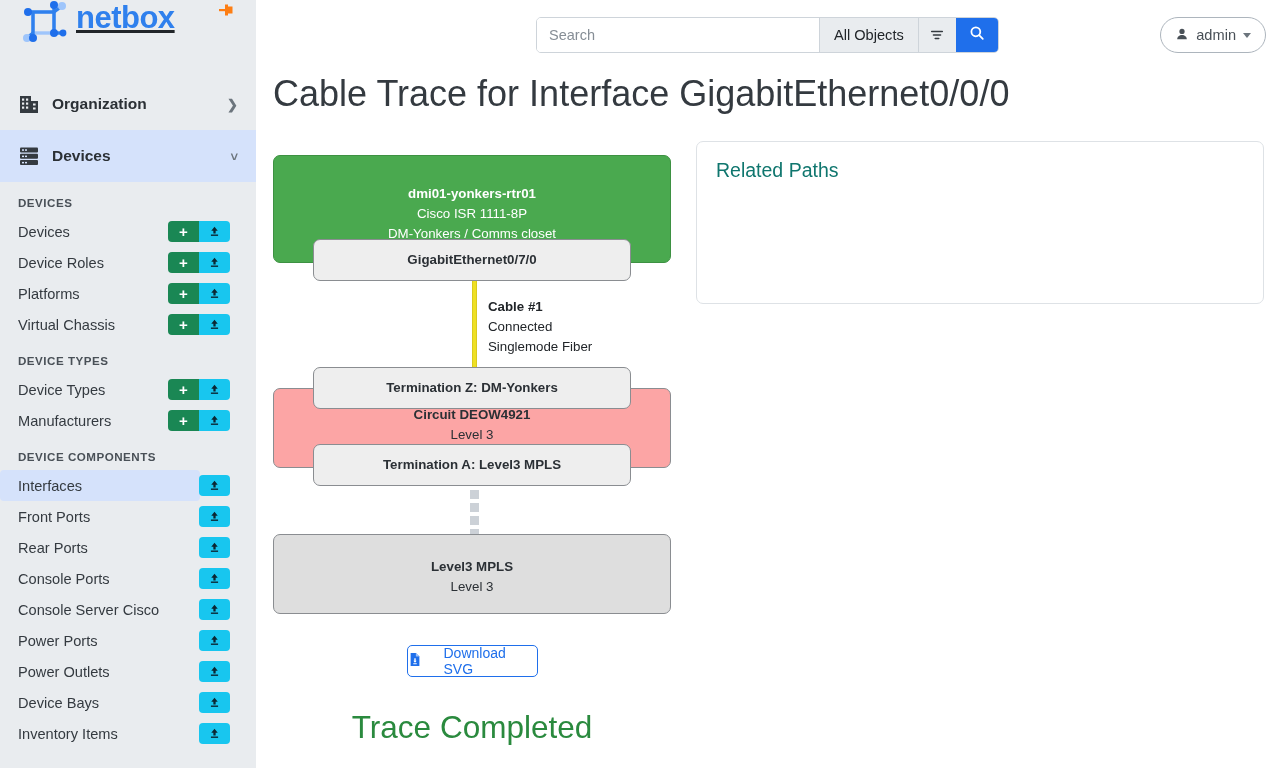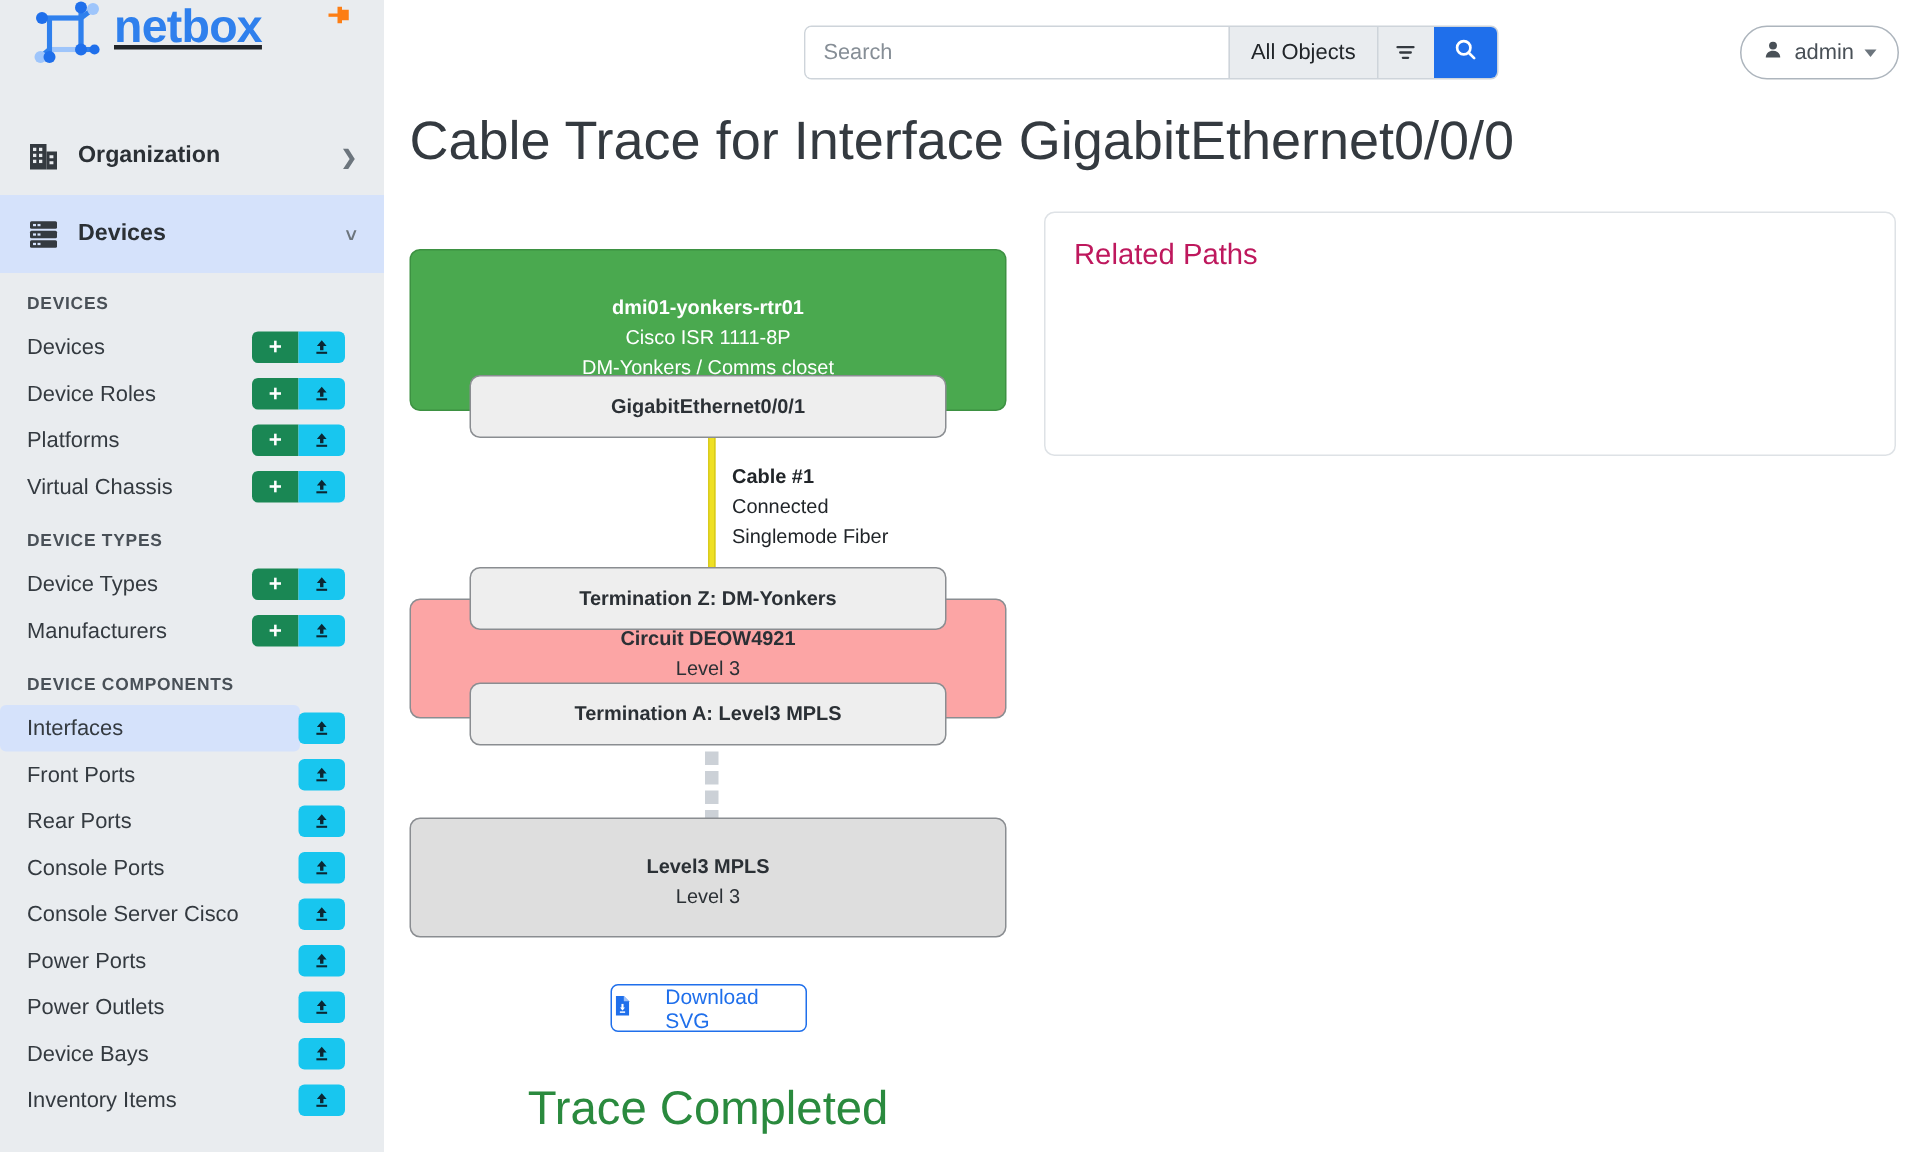--- a/index.html
+++ b/index.html
@@ -113,21 +113,21 @@
   .caret { width:0;height:0;border-left:4.5px solid transparent;border-right:4.5px solid transparent;border-top:5.5px solid #6c757d; }
 
   
   #main { position: absolute; left: 256px; top: 71px; width: 1024px; height: 697px; }
   .page-title {
     position: absolute; left: 17px; top: 2px;
     font-size: 36px; font-weight: 400; color: #343a40;
   }
 
   
-  #trace { position: absolute; left: 17px; top: 95px; width: 398px; }
+  #trace { position: absolute; left: 17px; top: 84px; width: 398px; }
   .node {
     position: relative;
     border-radius: 7px;
     border: 1px solid #8a8d91;
     text-align: center;
     padding: 10px 0;
   }
   .node .t1 { font-size: 13.3px; font-weight: 700; line-height: 20px; }
   .node .t2 { font-size: 13.3px; font-weight: 400; line-height: 20px; }
   .dev-node { background: #4aa94f; border-color: #3d9142; color: #fff; height: 108px; padding-top: 28px; }
@@ -170,21 +170,21 @@
     margin-top: 32px; text-align: center;
     font-size: 31.5px; color: #2a8a3e; font-weight: 400;
   }
 
   
   #paths-card {
     position: absolute; left: 440px; top: 70px;
     width: 568px; height: 163px;
     background: #fff; border: 1px solid #dee2e6; border-radius: 7px;
   }
-  .card-title { font-size: 19.5px; color: #be185d; padding: 17px 0 0 19px; }
+  .card-title { font-size: 19.5px; color: #0f766e; padding: 17px 0 0 19px; }
   table.paths { width: 534px; margin: 15px 0 0 19px; border-collapse: collapse; }
   table.paths th {
     text-align: left; font-size: 13.6px; font-weight: 700; color: #212529;
     padding: 0 0 8px 0; border-bottom: 2px solid #343a40;
   }
   table.paths td {
     font-size: 14.2px; color: #8d959d; padding: 9px 0;
     border-bottom: 1px solid #e4e7ea;
   }
 </style>
@@ -502,21 +502,21 @@
 
   <div id="trace">
 
     <div class="node dev-node">
       <div class="t1">dmi01-yonkers-rtr01</div>
       <div class="t2">Cisco ISR 1111-8P</div>
       <div class="t2">DM-Yonkers / Comms closet</div>
     </div>
 
     <div class="node term-node">
-      <div class="t1">GigabitEthernet0/0/1</div>
+      <div class="t1">GigabitEthernet0/7/0</div>
     </div>
 
     <div class="cable-seg">
       <div class="cable-line"></div>
       <div class="cable-label">
         <div class="cl1">Cable #1</div>
         <div class="cl2">Connected</div>
         <div class="cl2">Singlemode Fiber</div>
       </div>
     </div>

